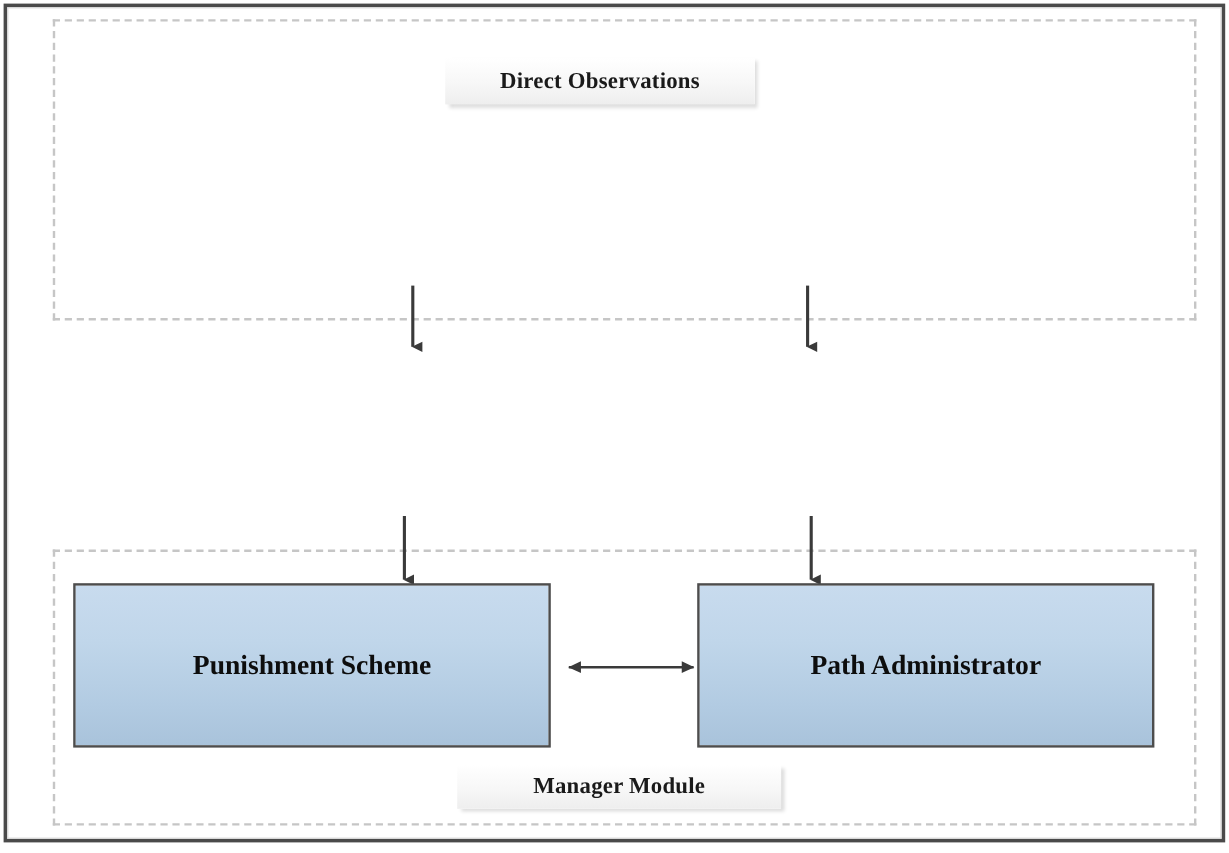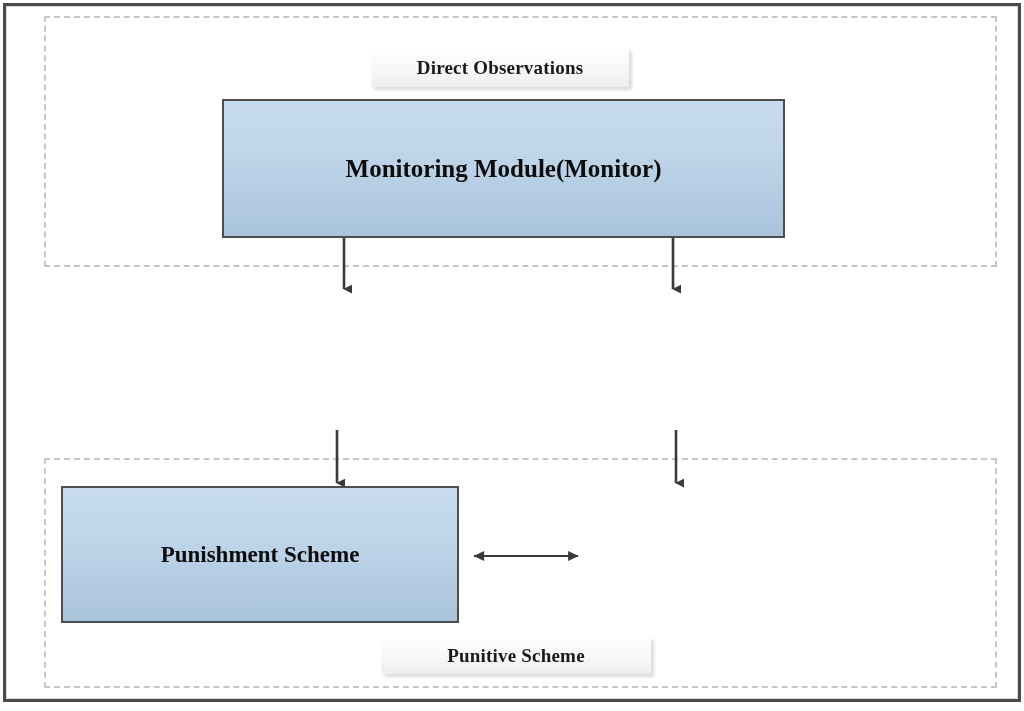--- a/index.html
+++ b/index.html
@@ -150,21 +150,21 @@
       <line x1="676" y1="430" x2="676" y2="483" stroke="#3a3a3a" stroke-width="2.6" marker-end="url(#arrowhead-down)"></line>
     </g>
 
     <g>
       <line x1="474" y1="556" x2="578" y2="556" stroke="#3a3a3a" stroke-width="2.2" marker-start="url(#arrowhead-left)" marker-end="url(#arrowhead-right)"></line>
     </g>
   </svg>
 
   <div class="region-caption" id="caption-direct-observations">Direct Observations</div>
 
-  <div class="proc-box" id="box-monitoring-module">Monitoring Module(Monitor)</div>
 
 
   <div class="proc-box" id="box-punishment-scheme">Punishment Scheme</div>
 
+  <div class="proc-box" id="box-path-administrator">Path Administrator</div>
 
-  <div class="region-caption" id="caption-punitive-module">Punitive Scheme</div>
+  <div class="region-caption" id="caption-punitive-module">Manager Module</div>
 
 </div>
 
 </body></html>

